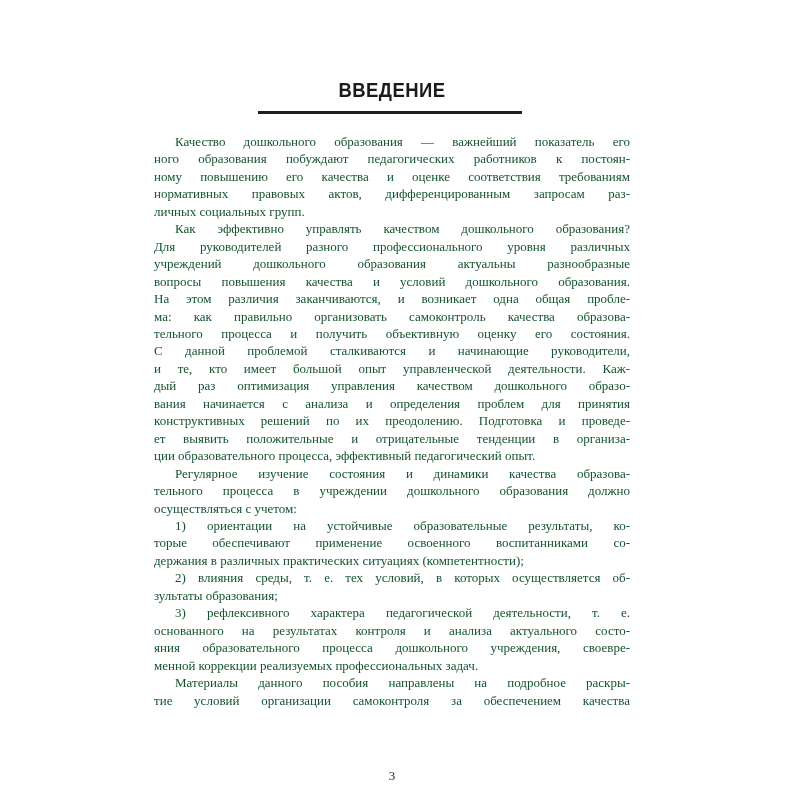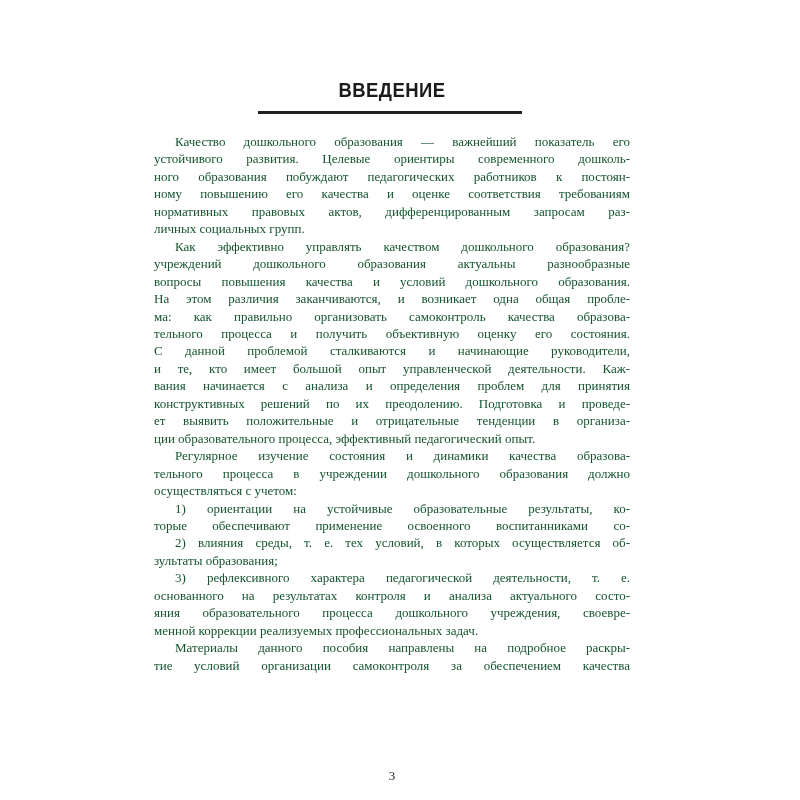--- a/index.html
+++ b/index.html
@@ -71,42 +71,44 @@
   }
 </style>
 </head>
 <body>
 
 <div class="page">
   <div class="chapter-heading">ВВЕДЕНИЕ</div>
   <div class="heading-rule"></div>
   <div class="text-block" id="body-text">
       <div class="line first">Качество дошкольного образования — важнейший показатель его</div>
-      <div class="line">устойчивого развития. Целевые ориентиры современного дошколь-</div>
       <div class="line">ного образования побуждают педагогических работников к постоян-</div>
       <div class="line">ному повышению его качества и оценке соответствия требованиям</div>
       <div class="line">нормативных правовых актов, дифференцированным запросам раз-</div>
       <div class="line last">личных социальных групп.</div>
       <div class="line first">Как эффективно управлять качеством дошкольного образования?</div>
+      <div class="line">Для руководителей разного профессионального уровня различных</div>
       <div class="line">учреждений дошкольного образования актуальны разнообразные</div>
       <div class="line">вопросы повышения качества и условий дошкольного образования.</div>
       <div class="line">На этом различия заканчиваются, и возникает одна общая пробле-</div>
       <div class="line">ма: как правильно организовать самоконтроль качества образова-</div>
       <div class="line">тельного процесса и получить объективную оценку его состояния.</div>
       <div class="line">С данной проблемой сталкиваются и начинающие руководители,</div>
       <div class="line">и те, кто имеет большой опыт управленческой деятельности. Каж-</div>
+      <div class="line">дый раз оптимизация управления качеством дошкольного образо-</div>
       <div class="line">вания начинается с анализа и определения проблем для принятия</div>
       <div class="line">конструктивных решений по их преодолению. Подготовка и проведе-</div>
       <div class="line">ет выявить положительные и отрицательные тенденции в организа-</div>
       <div class="line last">ции образовательного процесса, эффективный педагогический опыт.</div>
       <div class="line first">Регулярное изучение состояния и динамики качества образова-</div>
       <div class="line">тельного процесса в учреждении дошкольного образования должно</div>
       <div class="line last">осуществляться с учетом:</div>
       <div class="line first">1) ориентации на устойчивые образовательные результаты, ко-</div>
       <div class="line">торые обеспечивают применение освоенного воспитанниками со-</div>
+      <div class="line last">держания в различных практических ситуациях (компетентности);</div>
       <div class="line first">2) влияния среды, т. е. тех условий, в которых осуществляется об-</div>
       <div class="line last">зультаты образования;</div>
       <div class="line first">3) рефлексивного характера педагогической деятельности, т. е.</div>
       <div class="line">основанного на результатах контроля и анализа актуального состо-</div>
       <div class="line">яния образовательного процесса дошкольного учреждения, своевре-</div>
       <div class="line last">менной коррекции реализуемых профессиональных задач.</div>
       <div class="line first">Материалы данного пособия направлены на подробное раскры-</div>
       <div class="line">тие условий организации самоконтроля за обеспечением качества</div>
     </div>
   <div class="page-number">3</div>

